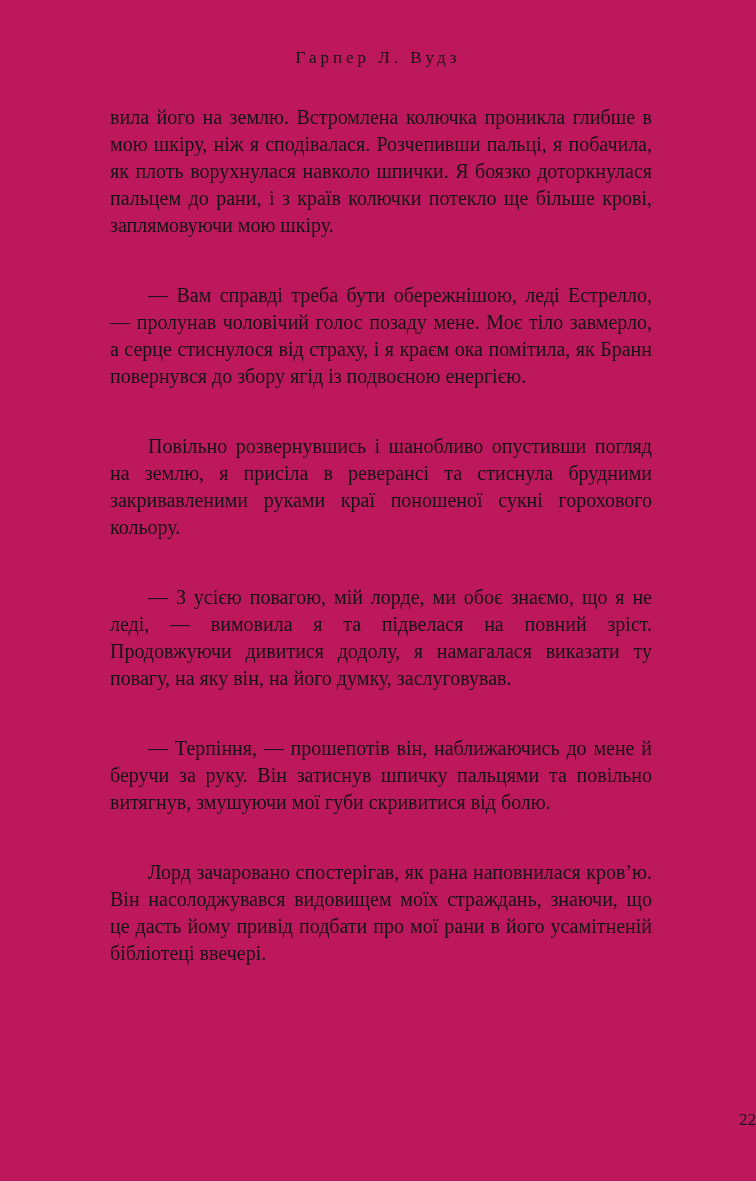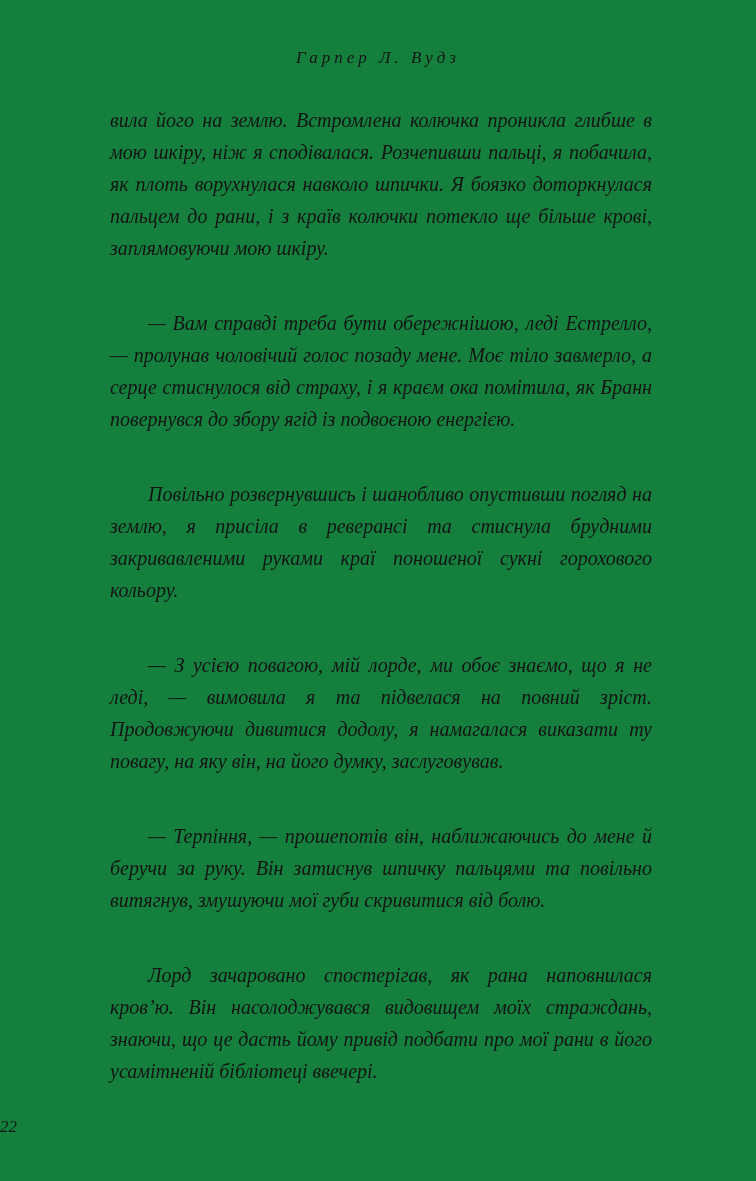--- a/index.html
+++ b/index.html
@@ -5,25 +5,24 @@
   * { margin: 0; padding: 0; box-sizing: border-box; }
 
   html, body {
     background: #ffffff;
   }
 
   .page {
     position: relative;
     width: 756px;
     height: 1181px;
-    background: #15803d;
+    background: #be185d;
     font-family: "Liberation Serif", "DejaVu Serif", serif;
     color: #111111;
     overflow: hidden;
-    font-style: italic;
   }
 
   .running-header {
     position: absolute;
     top: 48px;
     left: 0;
     width: 100%;
     text-align: center;
     font-size: 17px;
     letter-spacing: 4px;
@@ -32,37 +31,37 @@
 
   .text-block {
     position: absolute;
     top: 104px;
     left: 110px;
     width: 542px;
   }
 
   .text-block p {
     font-size: 20px;
-    line-height: 32px;
+    line-height: 27px;
     text-align: justify;
     text-justify: inter-word;
     color: #141414;
   }
 
   .text-block p.indent {
     text-indent: 38px;
     margin-top: 43px;
   }
 
   .page-number {
     position: absolute;
-    bottom: 44px;
+    bottom: 51px;
     left: 0;
     width: 100%;
-    text-align: left;
+    text-align: right;
     font-size: 17px;
     color: #151515;
   }
 </style>
 </head>
 <body>
 
 <div class="page">
 
   <div class="running-header">Гарпер Л. Вудз</div>

